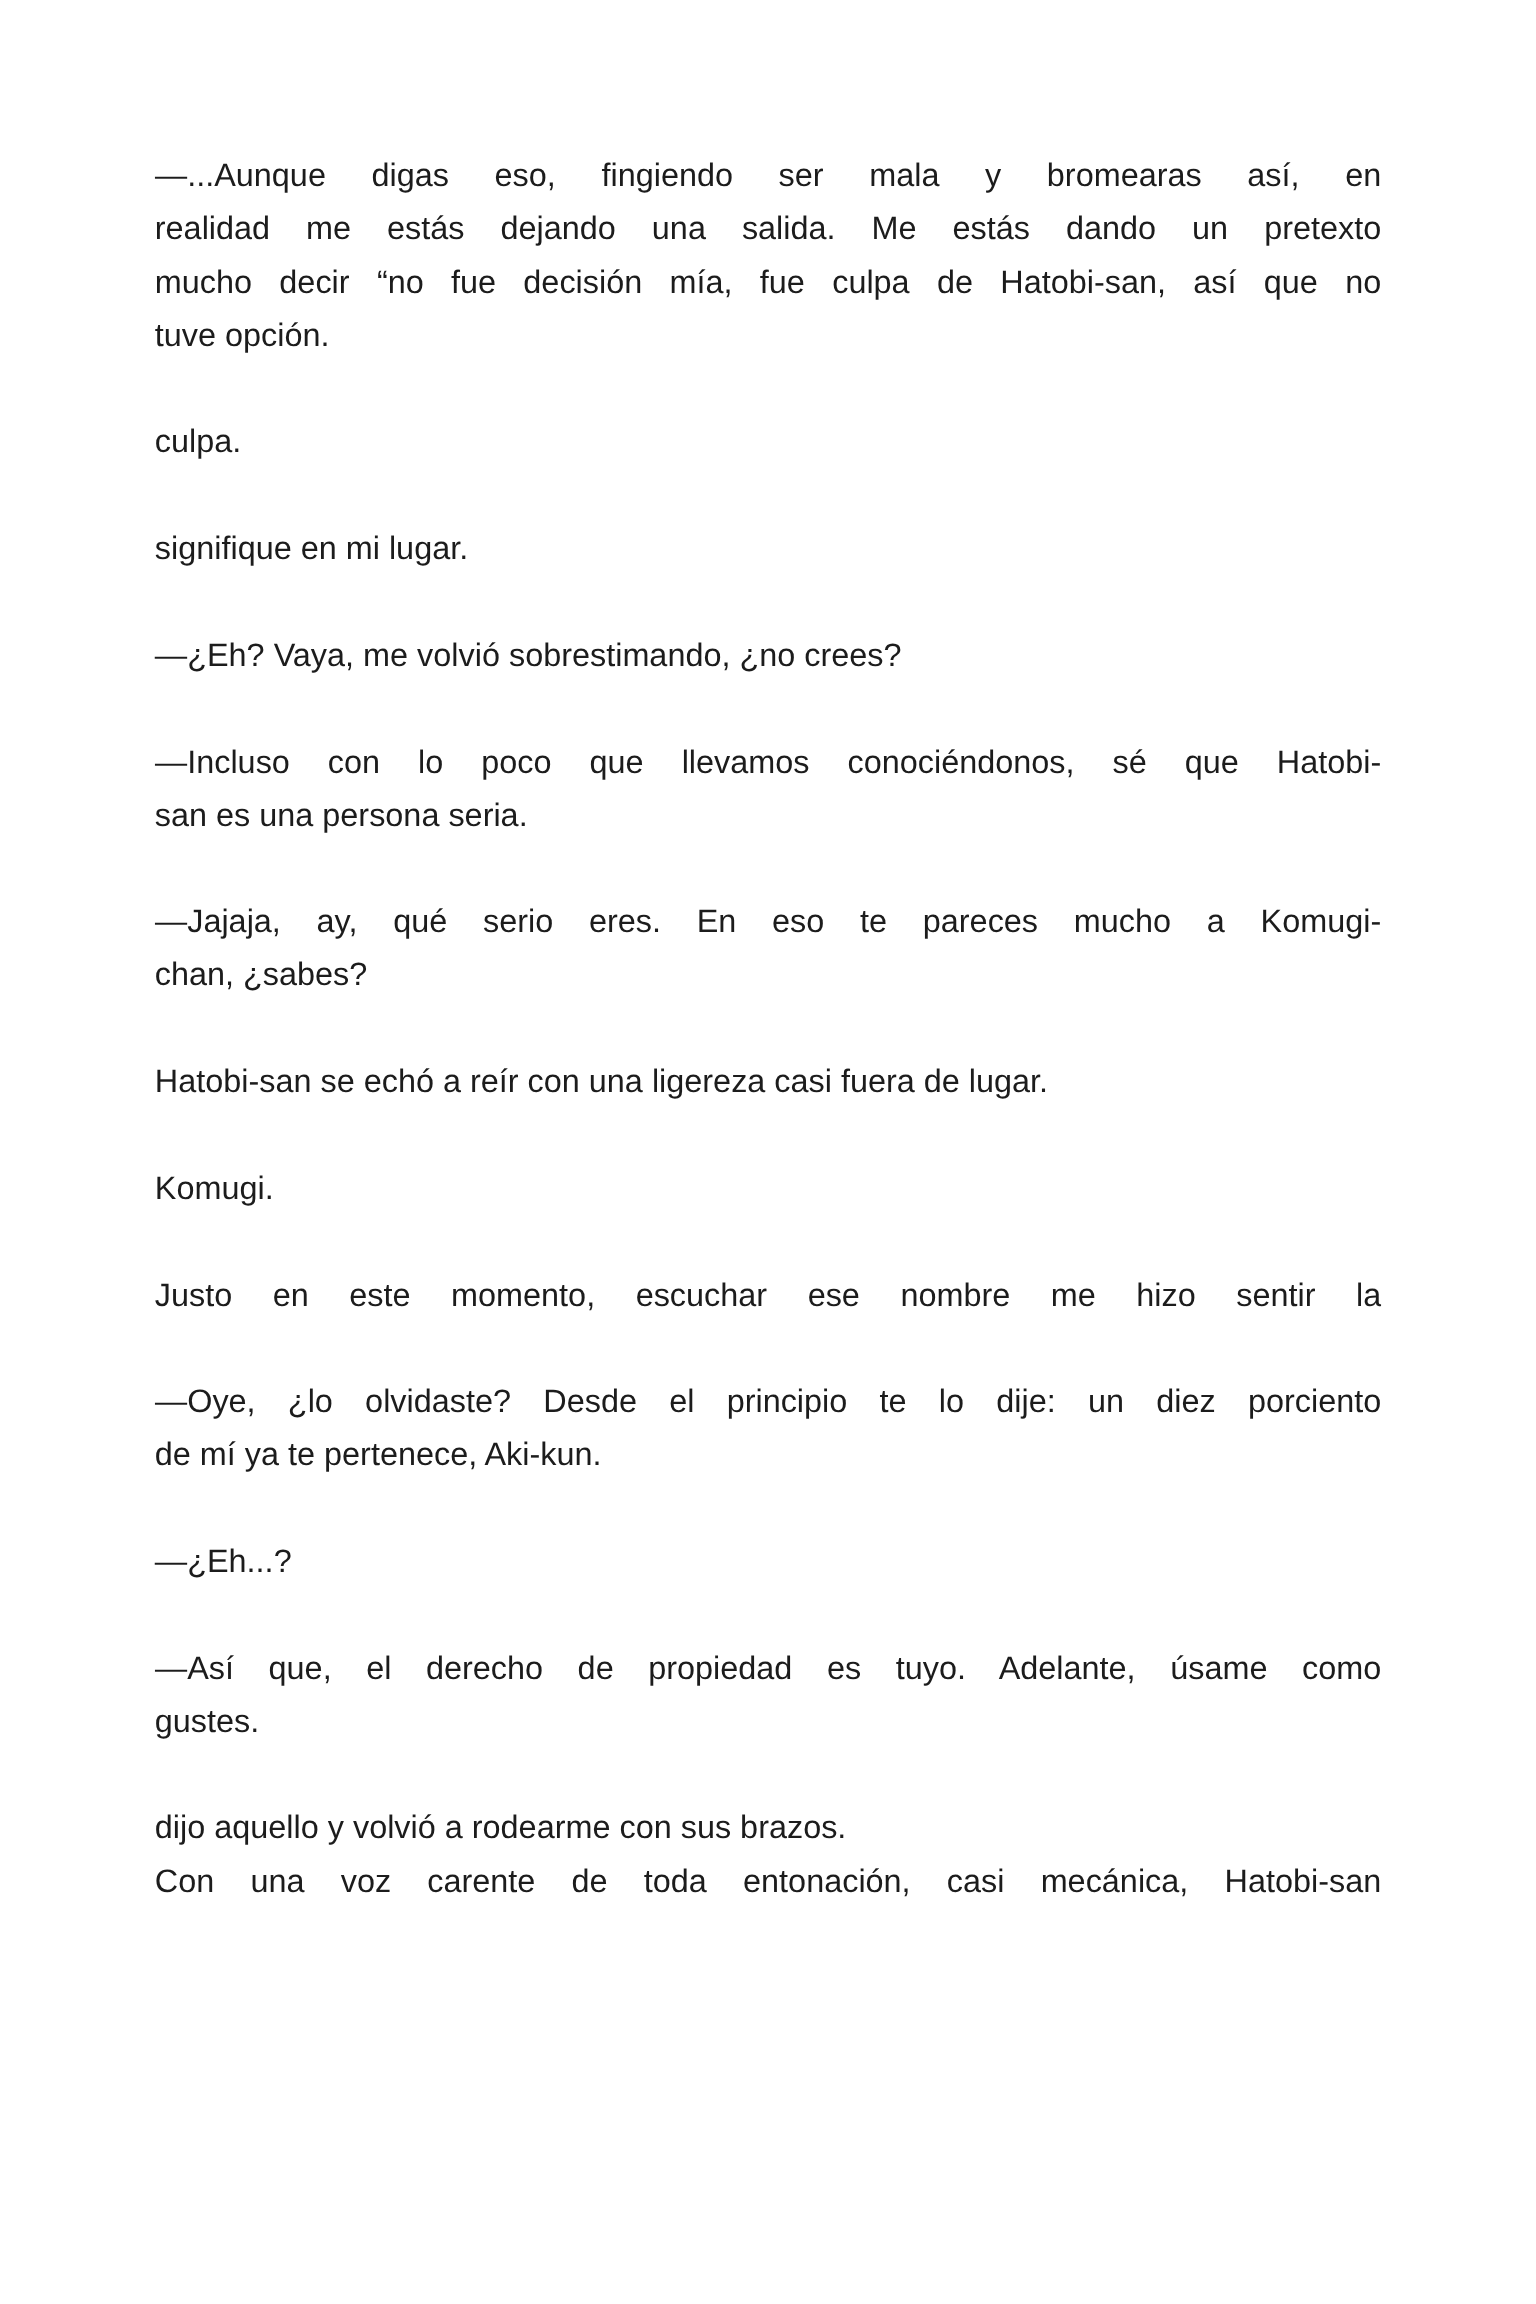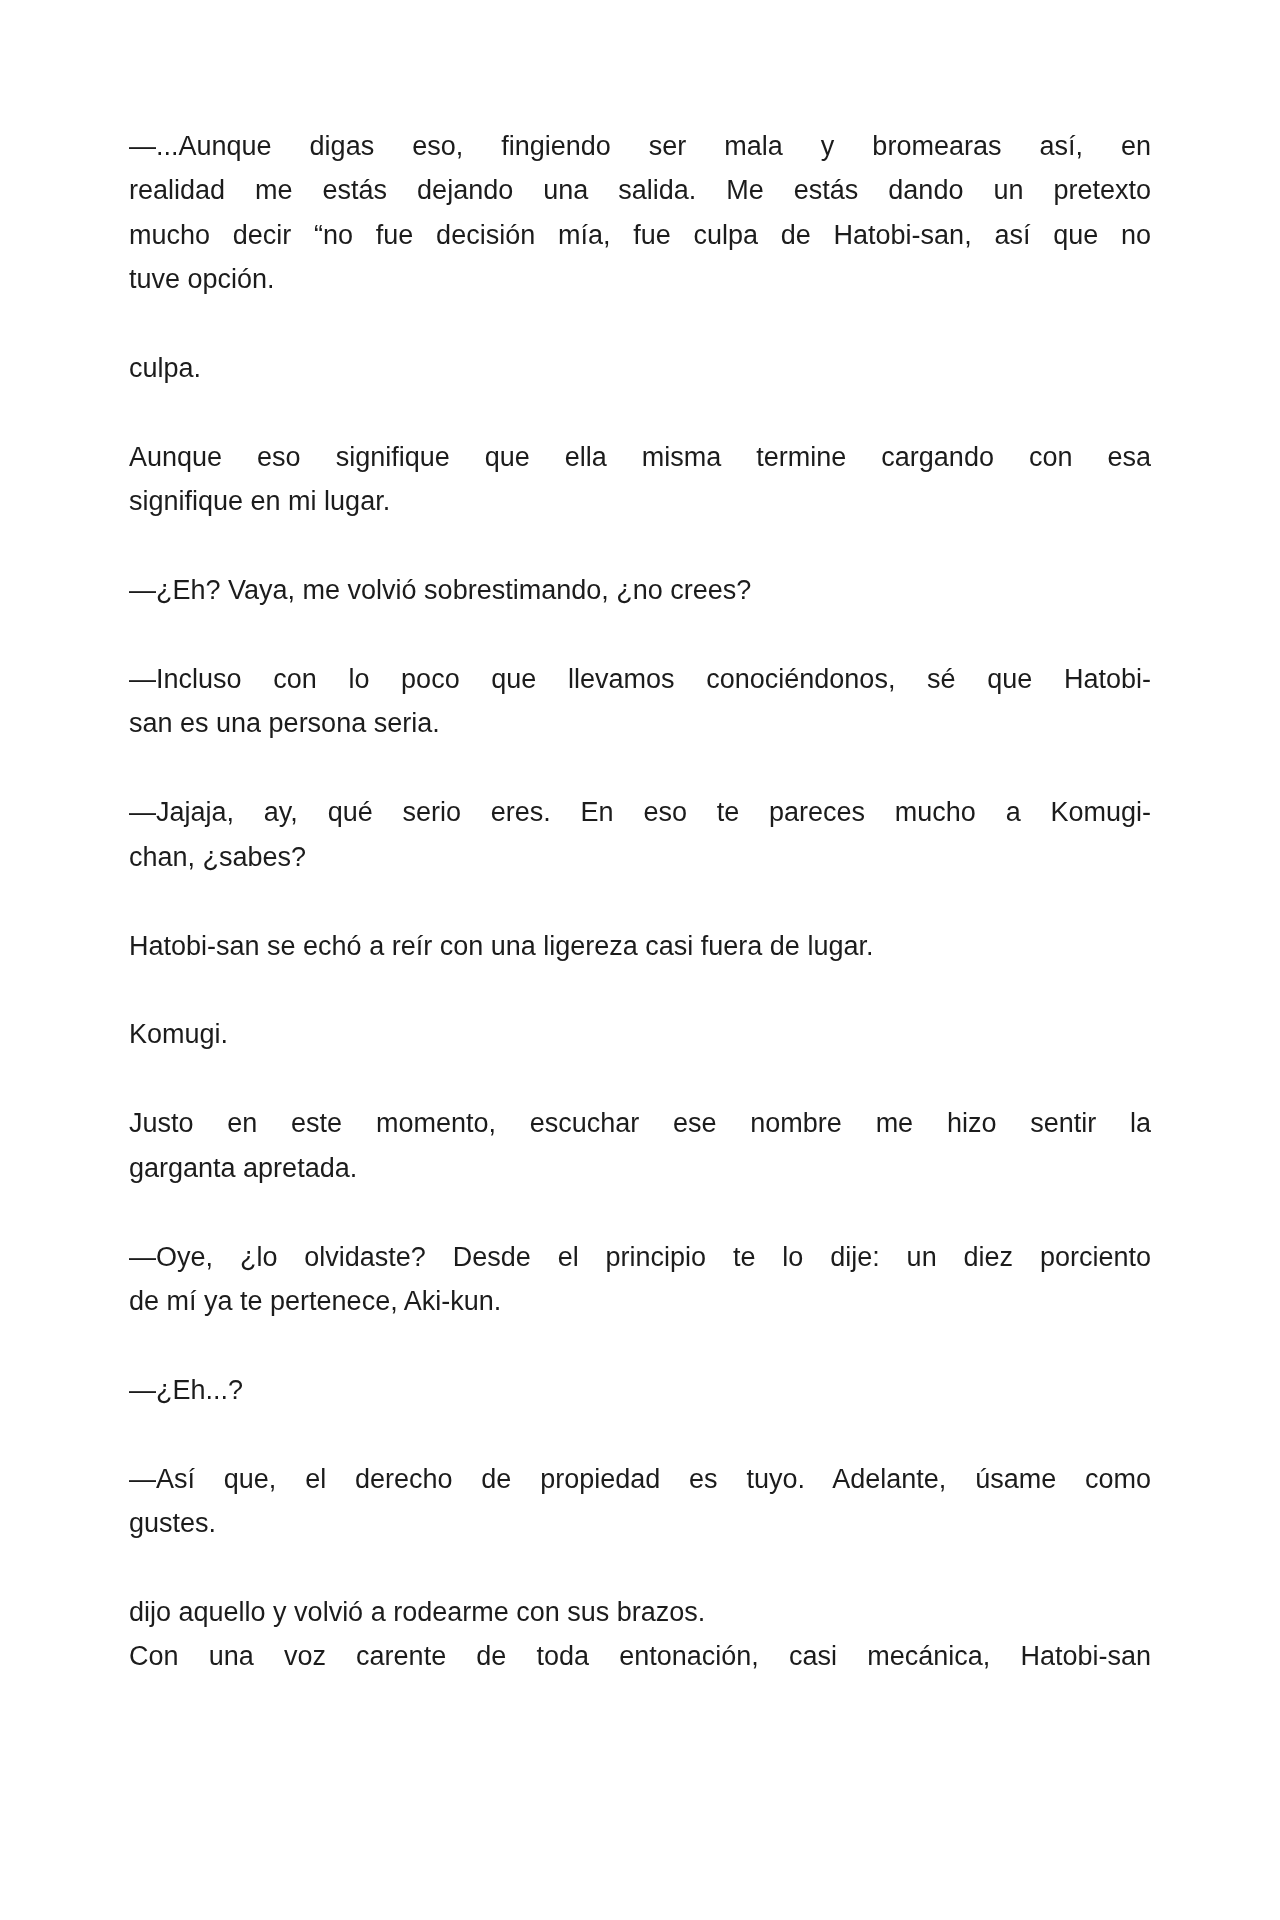--- a/index.html
+++ b/index.html
@@ -48,21 +48,20 @@
     <span class="line justify">realidad me estás dejando una salida. Me estás dando un pretexto</span>
     <span class="line justify">mucho decir “no fue decisión mía, fue culpa de Hatobi-san, así que no</span>
     <span class="line">tuve opción.</span>
   </p>
 
   <p class="para">
     <span class="line">culpa.</span>
   </p>
 
   <p class="para">
-    <span class="line justify">Aunque eso signifique que ella misma termine cargando con esa</span>
     <span class="line">signifique en mi lugar.</span>
   </p>
 
   <p class="para">
     <span class="line">—¿Eh? Vaya, me volvió sobrestimando, ¿no crees?</span>
   </p>
 
   <p class="para">
     <span class="line justify">—Incluso con lo poco que llevamos conociéndonos, sé que Hatobi-</span>
     <span class="line">san es una persona seria.</span>
@@ -76,21 +75,20 @@
   <p class="para">
     <span class="line">Hatobi-san se echó a reír con una ligereza casi fuera de lugar.</span>
   </p>
 
   <p class="para">
     <span class="line">Komugi.</span>
   </p>
 
   <p class="para">
     <span class="line justify">Justo en este momento, escuchar ese nombre me hizo sentir la</span>
-    <span class="line">garganta apretada.</span>
   </p>
 
   <p class="para">
     <span class="line justify">—Oye, ¿lo olvidaste? Desde el principio te lo dije: un diez porciento</span>
     <span class="line">de mí ya te pertenece, Aki-kun.</span>
   </p>
 
   <p class="para">
     <span class="line">—¿Eh...?</span>
   </p>

